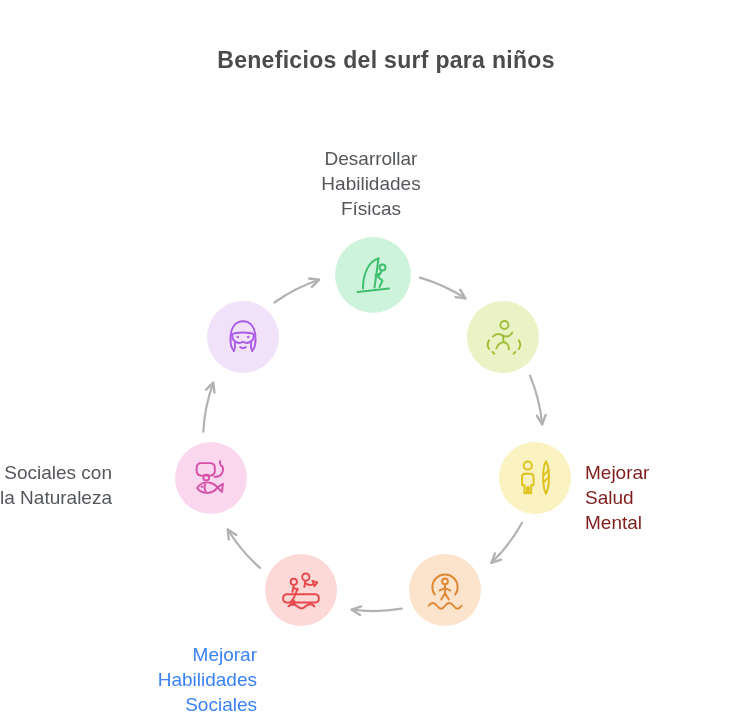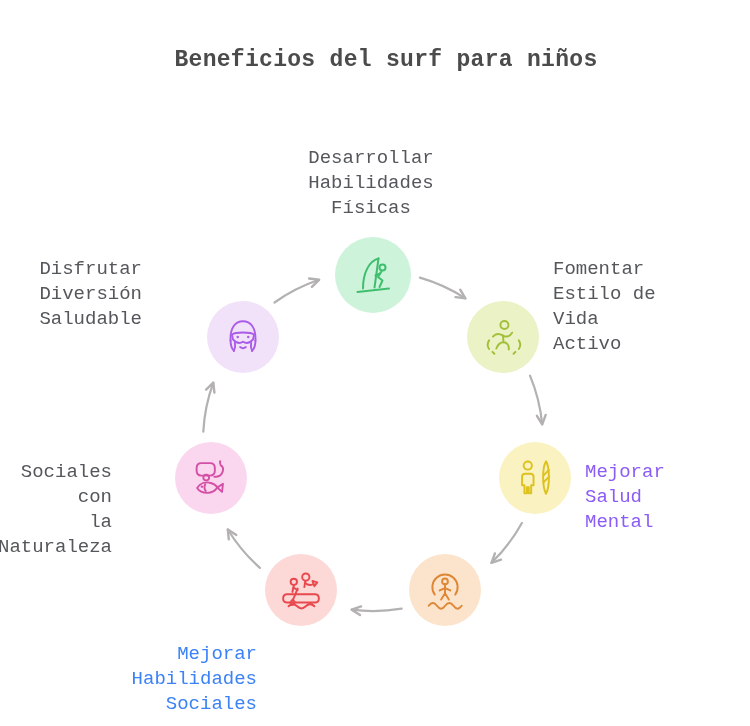--- a/index.html
+++ b/index.html
@@ -1,21 +1,21 @@
 <!DOCTYPE html>
 <html><head>
 <meta charset="utf-8">
 <style>
   html,body{margin:0;padding:0;background:#ffffff;}
   .stage{
     position:relative;
     width:702px;height:726px;
     background:#ffffff;
     overflow:hidden;
-    font-family:Liberation Mono, monospace;
+    font-family:Liberation Sans, sans-serif;
   }
   .title{
     position:absolute;
     top:47px;left:0;width:750px;
     box-sizing:border-box;
     padding-left:22px;
     margin:0;
     text-align:center;
     font-size:23px;
     font-weight:bold;
@@ -91,34 +91,31 @@
       <circle cx="25.5" cy="11.5" r="4.2"></circle>
       <path d="M13.5,23.5 C17,19.5 20.5,20.5 24,22.5 C27.5,24.5 31,23.5 33.5,19.5"></path>
       <path d="M24,22.5 L24.5,29.5"></path>
       <path d="M17,36 C19,31 21.5,29.5 24.5,29.5 C28,29.5 30.5,32.5 30,37"></path>
       <path d="M9.5,27.5 C7.5,30.5 7.5,33.5 9.5,36.5"></path>
       <path d="M40.5,27.5 C42.5,30.5 42.5,33.5 40.5,36.5"></path>
       <path d="M13,39.5 L15,41.5"></path>
       <path d="M37,39.5 L35,41.5"></path>
     </svg>
   </div>
-  <div class="label" style="left: 553px; top: 257px; color: rgb(84, 87, 91);">Fomentar
-Estilo de Vida
-Activo</div>
 
   <div class="bubble" id="bubble-2" style="left: 499px; top: 442px; width: 72px; height: 72px; background: rgb(250, 242, 192); color: rgb(221, 193, 29);">
     <svg class="icon" width="46" height="46" viewBox="0 0 48 48">
       <circle cx="16.5" cy="11" r="4.3"></circle>
       <path d="M10.5,31.5 V22.5 C10.5,20.5 12,19.5 14,19.5 H19 C21,19.5 22.5,20.5 22.5,22.5 V31.5 H20 V40 H17.5 V33.5 H15.5 V40 H13 V31.5 Z"></path>
       <path d="M35.5,6.5 C39.5,13 39.5,33 35.5,40.5 C31.5,33 31.5,13 35.5,6.5 Z"></path>
       <path d="M32.7,21.5 L38.5,15.5"></path>
       <path d="M32.9,28.5 L38.7,22.5"></path>
     </svg>
   </div>
-  <div class="label" style="left: 585px; top: 460px; color: #8b5cf6;">Mejorar Salud
+  <div class="label" style="left: 585px; top: 460px; color: #7f1d1d;">Mejorar Salud
 Mental</div>
 
   <div class="bubble" id="bubble-3" style="left: 409px; top: 554px; width: 72px; height: 72px; background: rgb(252, 227, 203); color: rgb(222, 135, 52);">
     <svg class="icon" width="46" height="46" viewBox="0 0 48 48">
       <path d="M13.3,28.8 A13.2,13.2 0 1 1 34.7,28.8"></path>
       <circle cx="24" cy="15" r="3"></circle>
       <path d="M24,18 V27.5"></path>
       <path d="M18.5,24.5 L24,22 L29.5,24.5"></path>
       <path d="M24,27.5 L20,34 M24,27.5 L28,34"></path>
       <path d="M7,40.5 q4.3,-6 8.6,0 t8.6,0 t8.6,0 t8.6,0"></path>
@@ -165,17 +162,14 @@
       <path d="M11,27.5 Q11,35 14.5,38.5"></path>
       <path d="M14.5,38.5 Q16.5,34.5 15.5,30"></path>
       <path d="M37,27.5 Q37,35 33.5,38.5"></path>
       <path d="M33.5,38.5 Q31.5,34.5 32.5,30"></path>
       <path d="M12.5,21.5 C16,18.5 32,18.5 35.5,21.5 L34.5,26.5 C31,30.5 27,31 24,29 C21,31 17,30.5 13.5,26.5 Z"></path>
       <circle class="fill" cx="18.5" cy="24" r="1.3"></circle>
       <circle class="fill" cx="29.5" cy="24" r="1.3"></circle>
       <path d="M21,34.5 Q24,37 27,34.5"></path>
     </svg>
   </div>
-  <div class="label ta-r" style="right: 560px; top: 257px; color: rgb(84, 87, 91);">Disfrutar
-Diversión
-Saludable</div>
 
 </div>
 
 </body></html>

